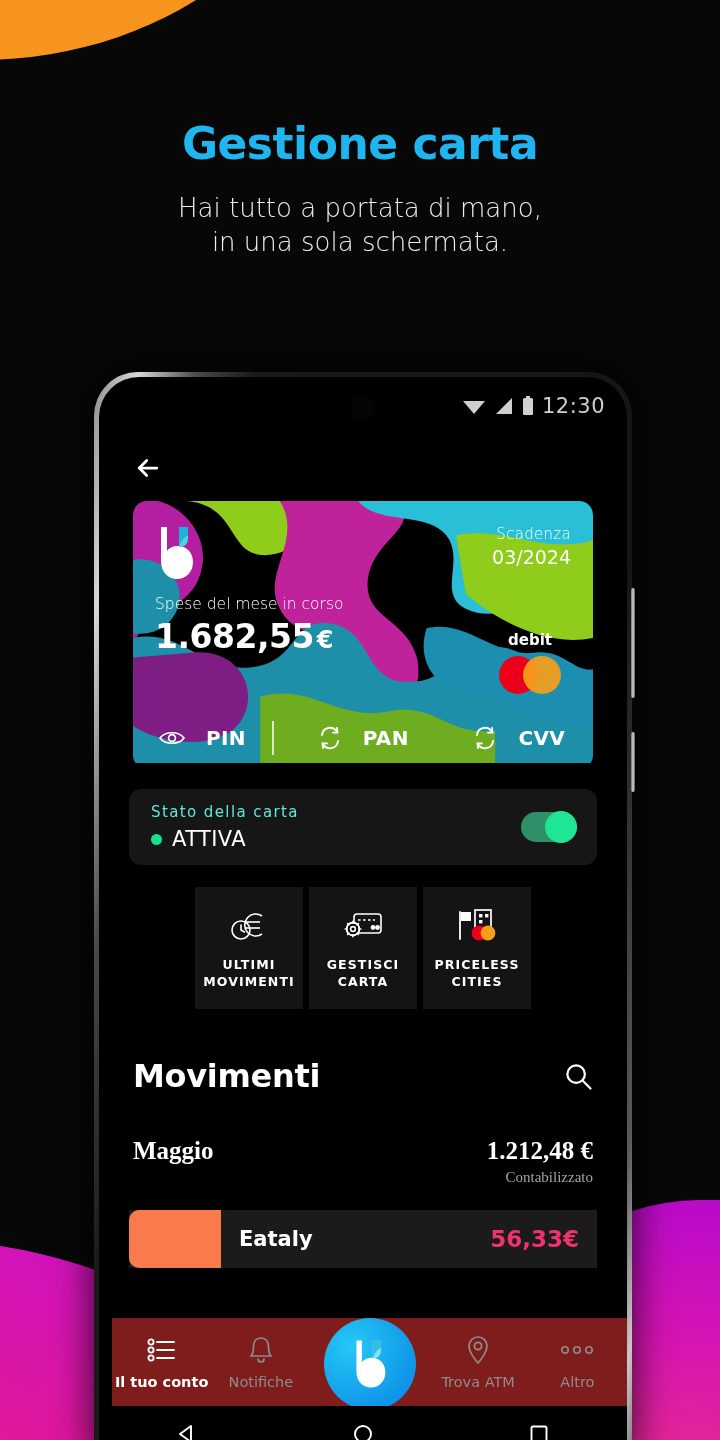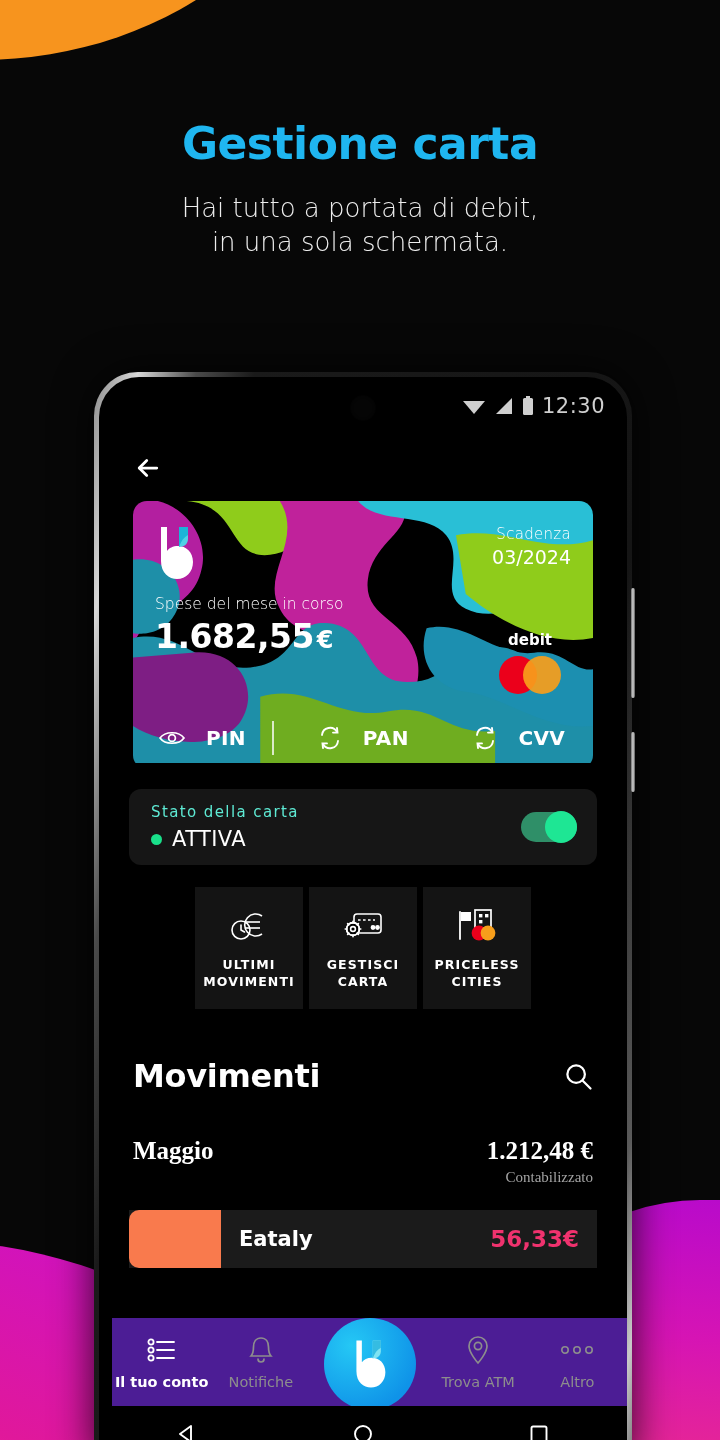--- a/index.html
+++ b/index.html
@@ -163,21 +163,21 @@
     margin:24px 30px 0; height:58px; background:#1b1b1b;
     border-radius:0; display:flex; align-items:center; position:relative; overflow:hidden;
   }
   .tx-bar { width:92px; height:100%; background:#F97A4D; border-radius:10px 0 0 10px;}
   .tx-name { color:#fff; font-size:21px; font-weight:bold; margin-left:18px;}
   .tx-amt { color:#F0326E; font-size:23px; font-weight:bold; margin-left:auto; margin-right:18px;}
 
   
   .bottomnav {
     position:absolute; left:13px; right:0; bottom:56px; height:88px;
-    background:#4c1d95; display:flex; align-items:center;
+    background:#7f1d1d; display:flex; align-items:center;
   }
   .nav-item { flex:1; display:flex; flex-direction:column; align-items:center; gap:9px; }
   .nav-ico { height:30px; display:flex; align-items:center; justify-content:center;}
   .nav-lbl { font-size:14.5px; }
   .nav-item.active .nav-lbl { color:#fff; font-weight:bold;}
   .nav-item:not(.active) .nav-lbl { color:#8d8d8d;}
   .nav-center { width:118px; position:relative;}
   .fab {
     position:absolute; left:50%; transform:translateX(-50%); top:-44px;
     width:92px; height:92px; border-radius:50%;
@@ -197,21 +197,21 @@
 
 <div class="bg-deco">
   <div class="blob-orange2"></div>
   <div class="blob-magenta"></div>
   <div class="blob-magenta-r"></div>
 </div>
 
 <div class="head-wrap">
   <div class="title">Gestione carta</div>
   <div class="subtitle">
-    <div>Hai tutto a portata di debit,</div>
+    <div>Hai tutto a portata di mano,</div>
     <div>in una sola schermata.</div>
   </div>
 </div>
 
 <div class="phone">
   <div class="side-btn b1"></div>
   <div class="side-btn b2"></div>
 
   <div class="phone-inner">
 

